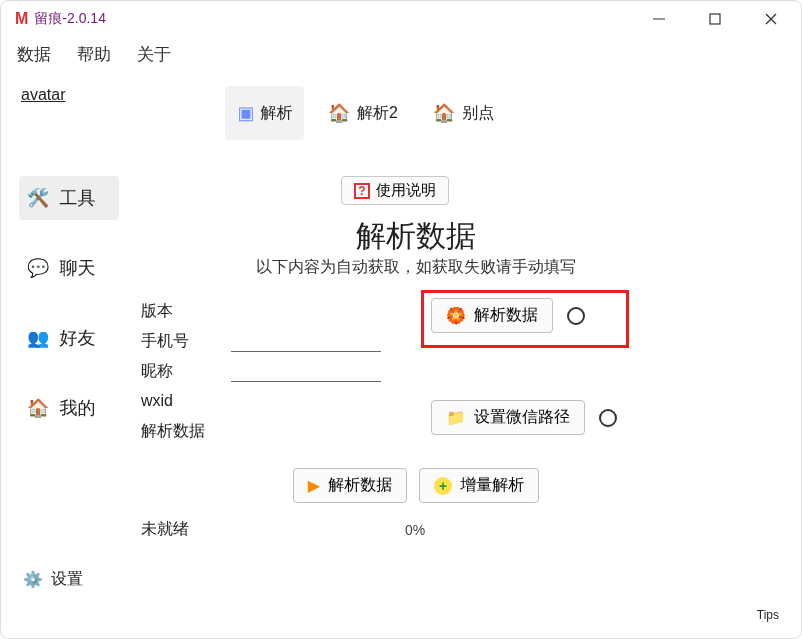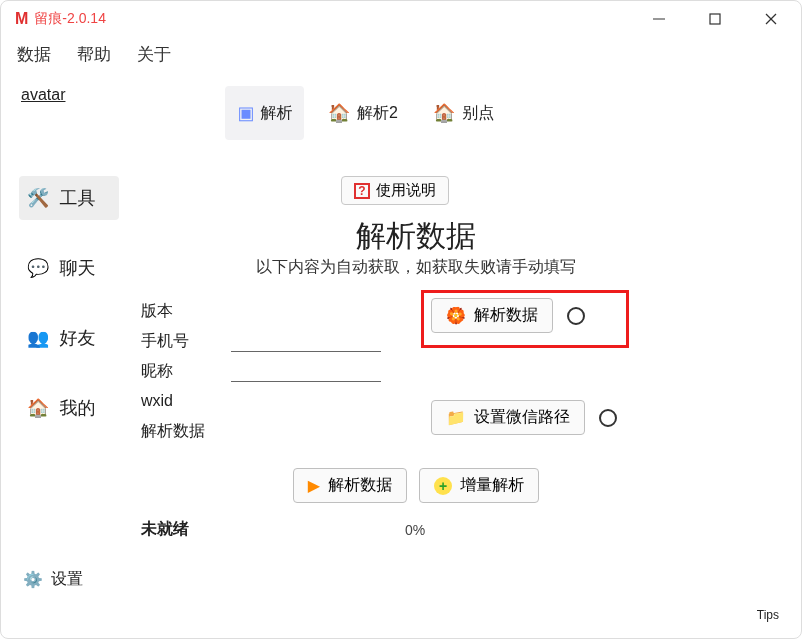--- a/index.html
+++ b/index.html
@@ -18,21 +18,21 @@
     
     .titlebar {
       height: 36px;
       display: flex; align-items: center;
       padding: 0 10px 0 14px;
     }
     .app-mark {
       color: #e03030; font-weight: 700; font-size: 16px;
       margin-right: 6px;
     }
-    .titlebar .title { font-size: 14px; color: #ef4444; }
+    .titlebar .title { font-size: 14px; color: #701a75; }
     .win-controls { margin-left: auto; display: flex; gap: 28px; padding-right: 6px; }
     .win-btn { width: 28px; height: 28px; display:flex;align-items:center;justify-content:center; }
     .win-btn svg { width: 14px; height: 14px; }
 
     
     .menubar {
       display: flex; gap: 18px;
       padding: 4px 12px 8px 12px;
       font-size: 17px;
       color: #333;
@@ -143,21 +143,21 @@
     .mid-actions {
       margin-top: 22px;
       display: flex; justify-content: center; gap: 12px; margin-right: 90px;
     }
 
     .status-row {
       margin-top: 16px;
       display: flex; align-items: center;
       padding-left: 0;
     }
-    .status-row .st-label { font-size: 16px; font-weight: bold; }
+    .status-row .st-label { font-size: 16px; }
     .progress {
       flex: 1; text-align: center; font-size: 14px; color: #444;
       margin-right: 140px;
     }
 
     .bottom-settings {
       position: absolute; left: 22px; bottom: 48px;
       display: flex; align-items: center; gap: 8px; font-size: 16px;
     }
     .tips {

